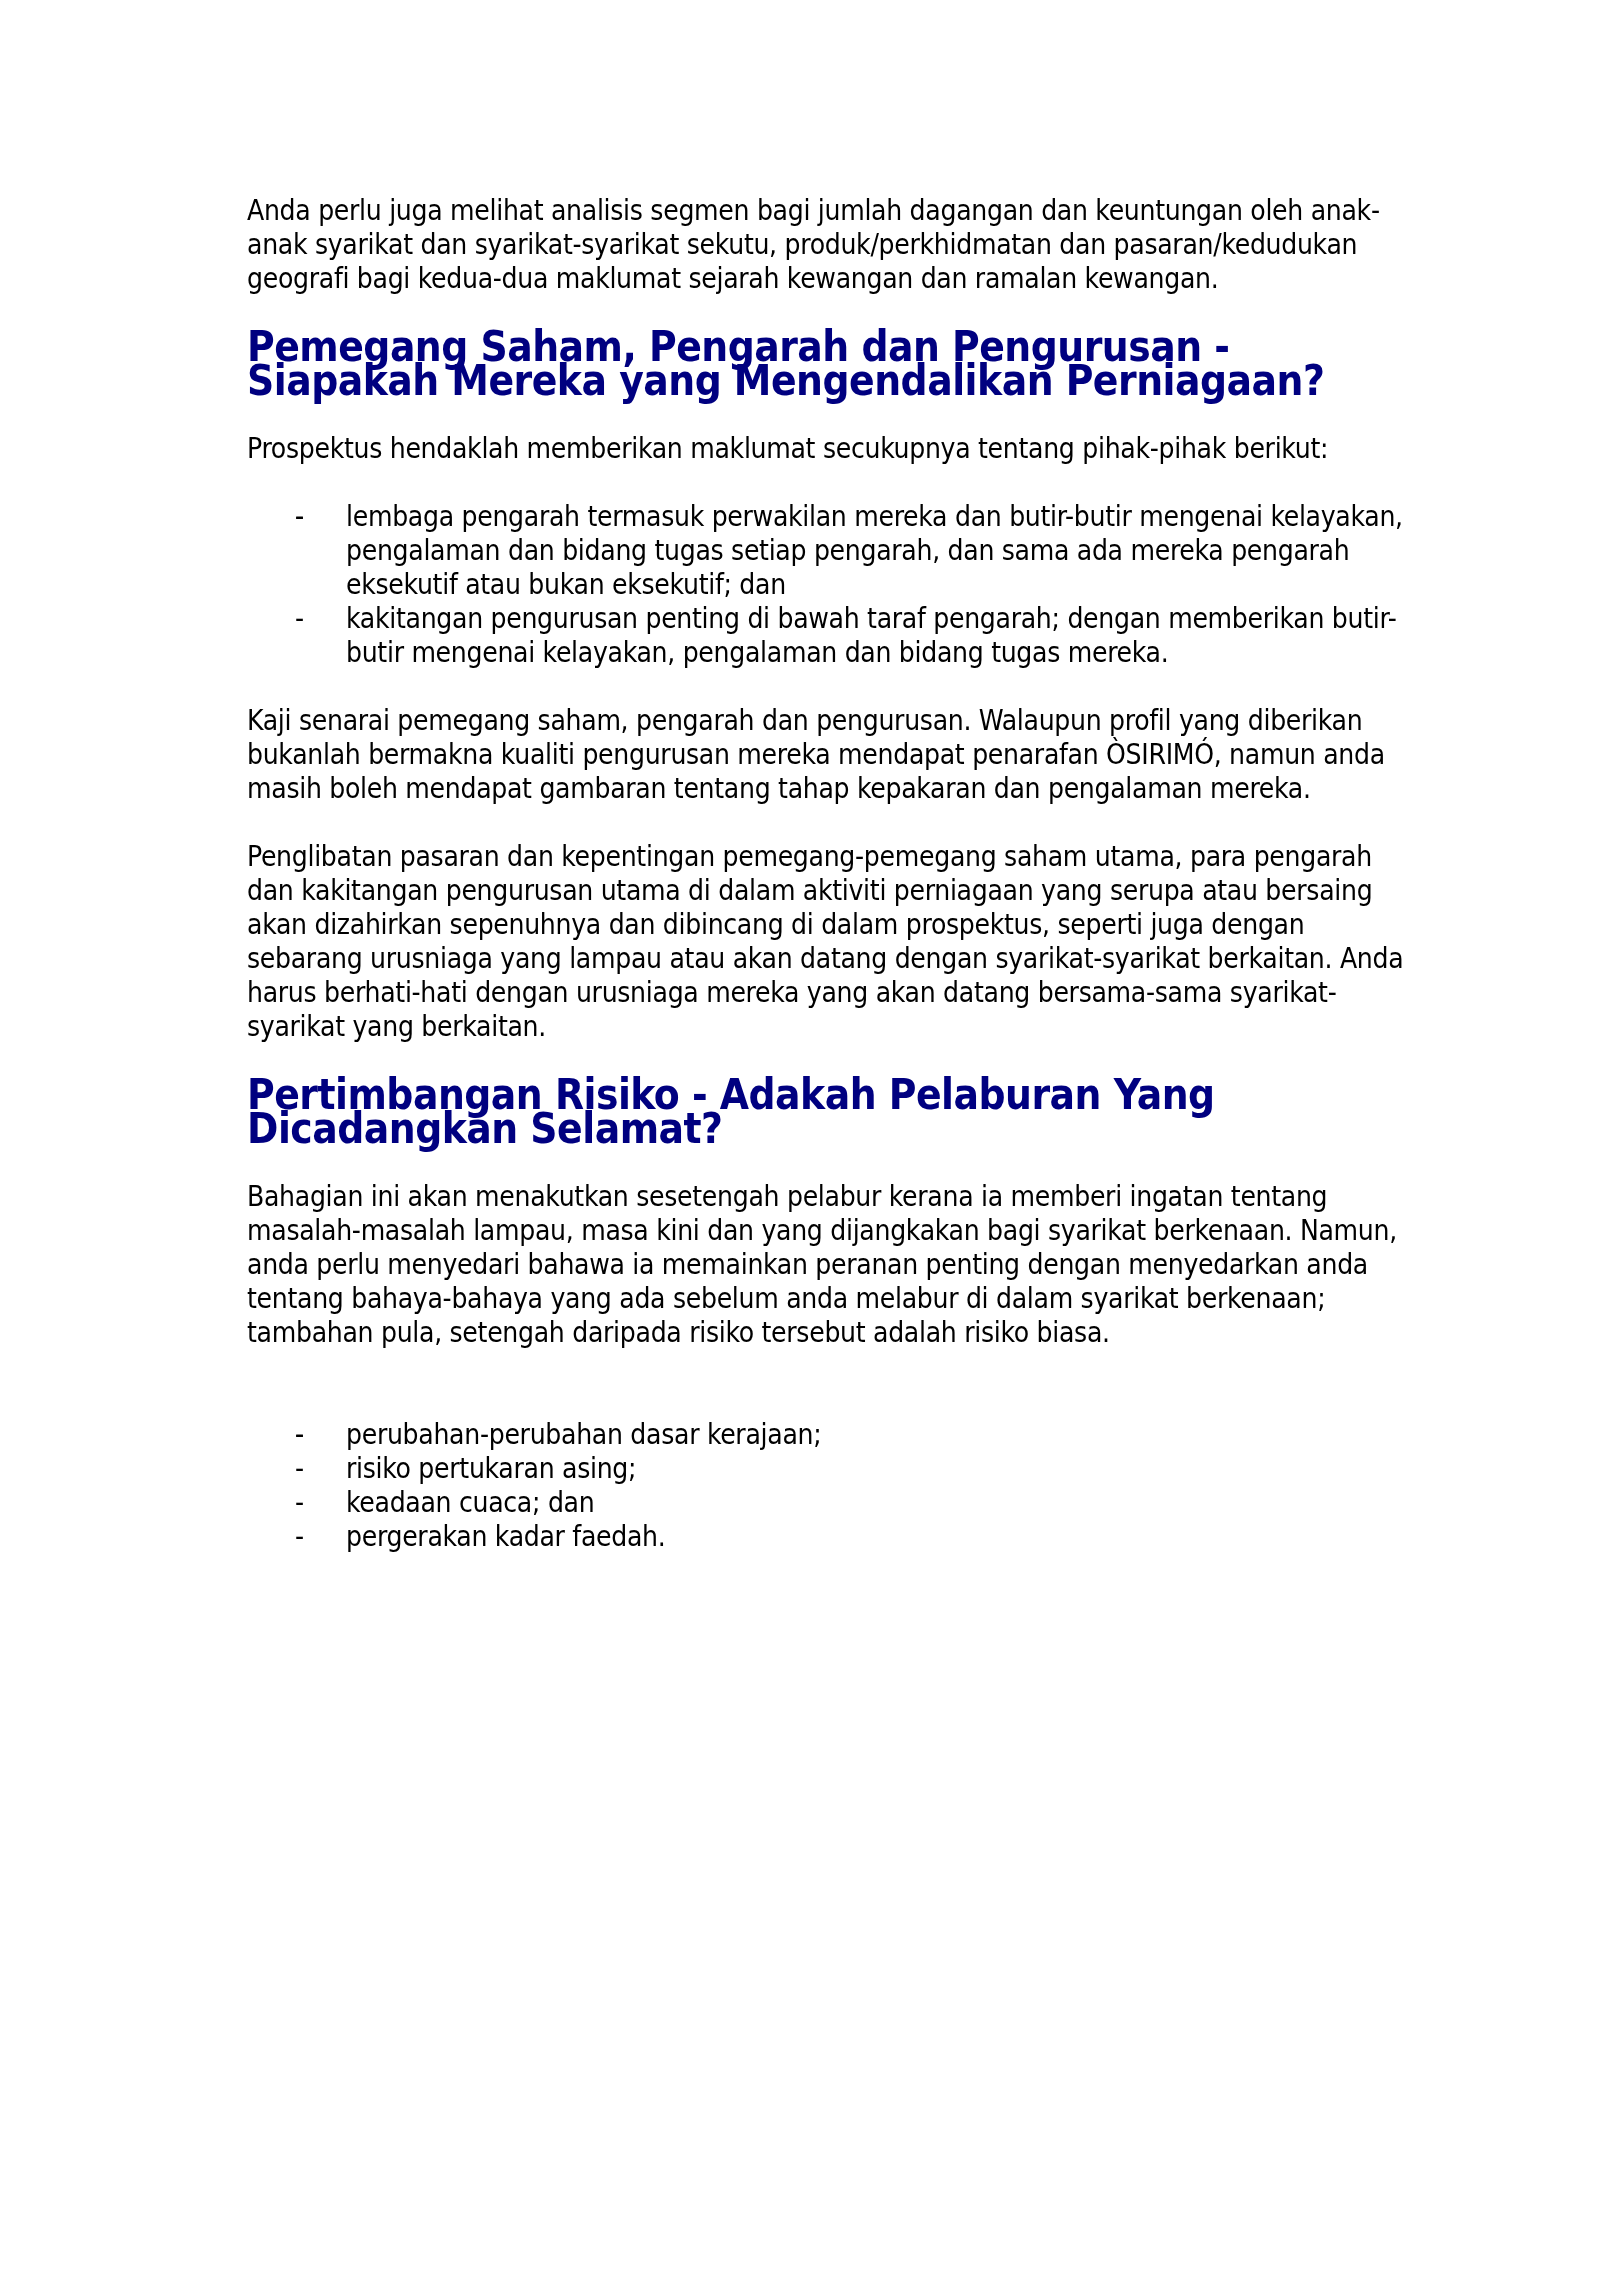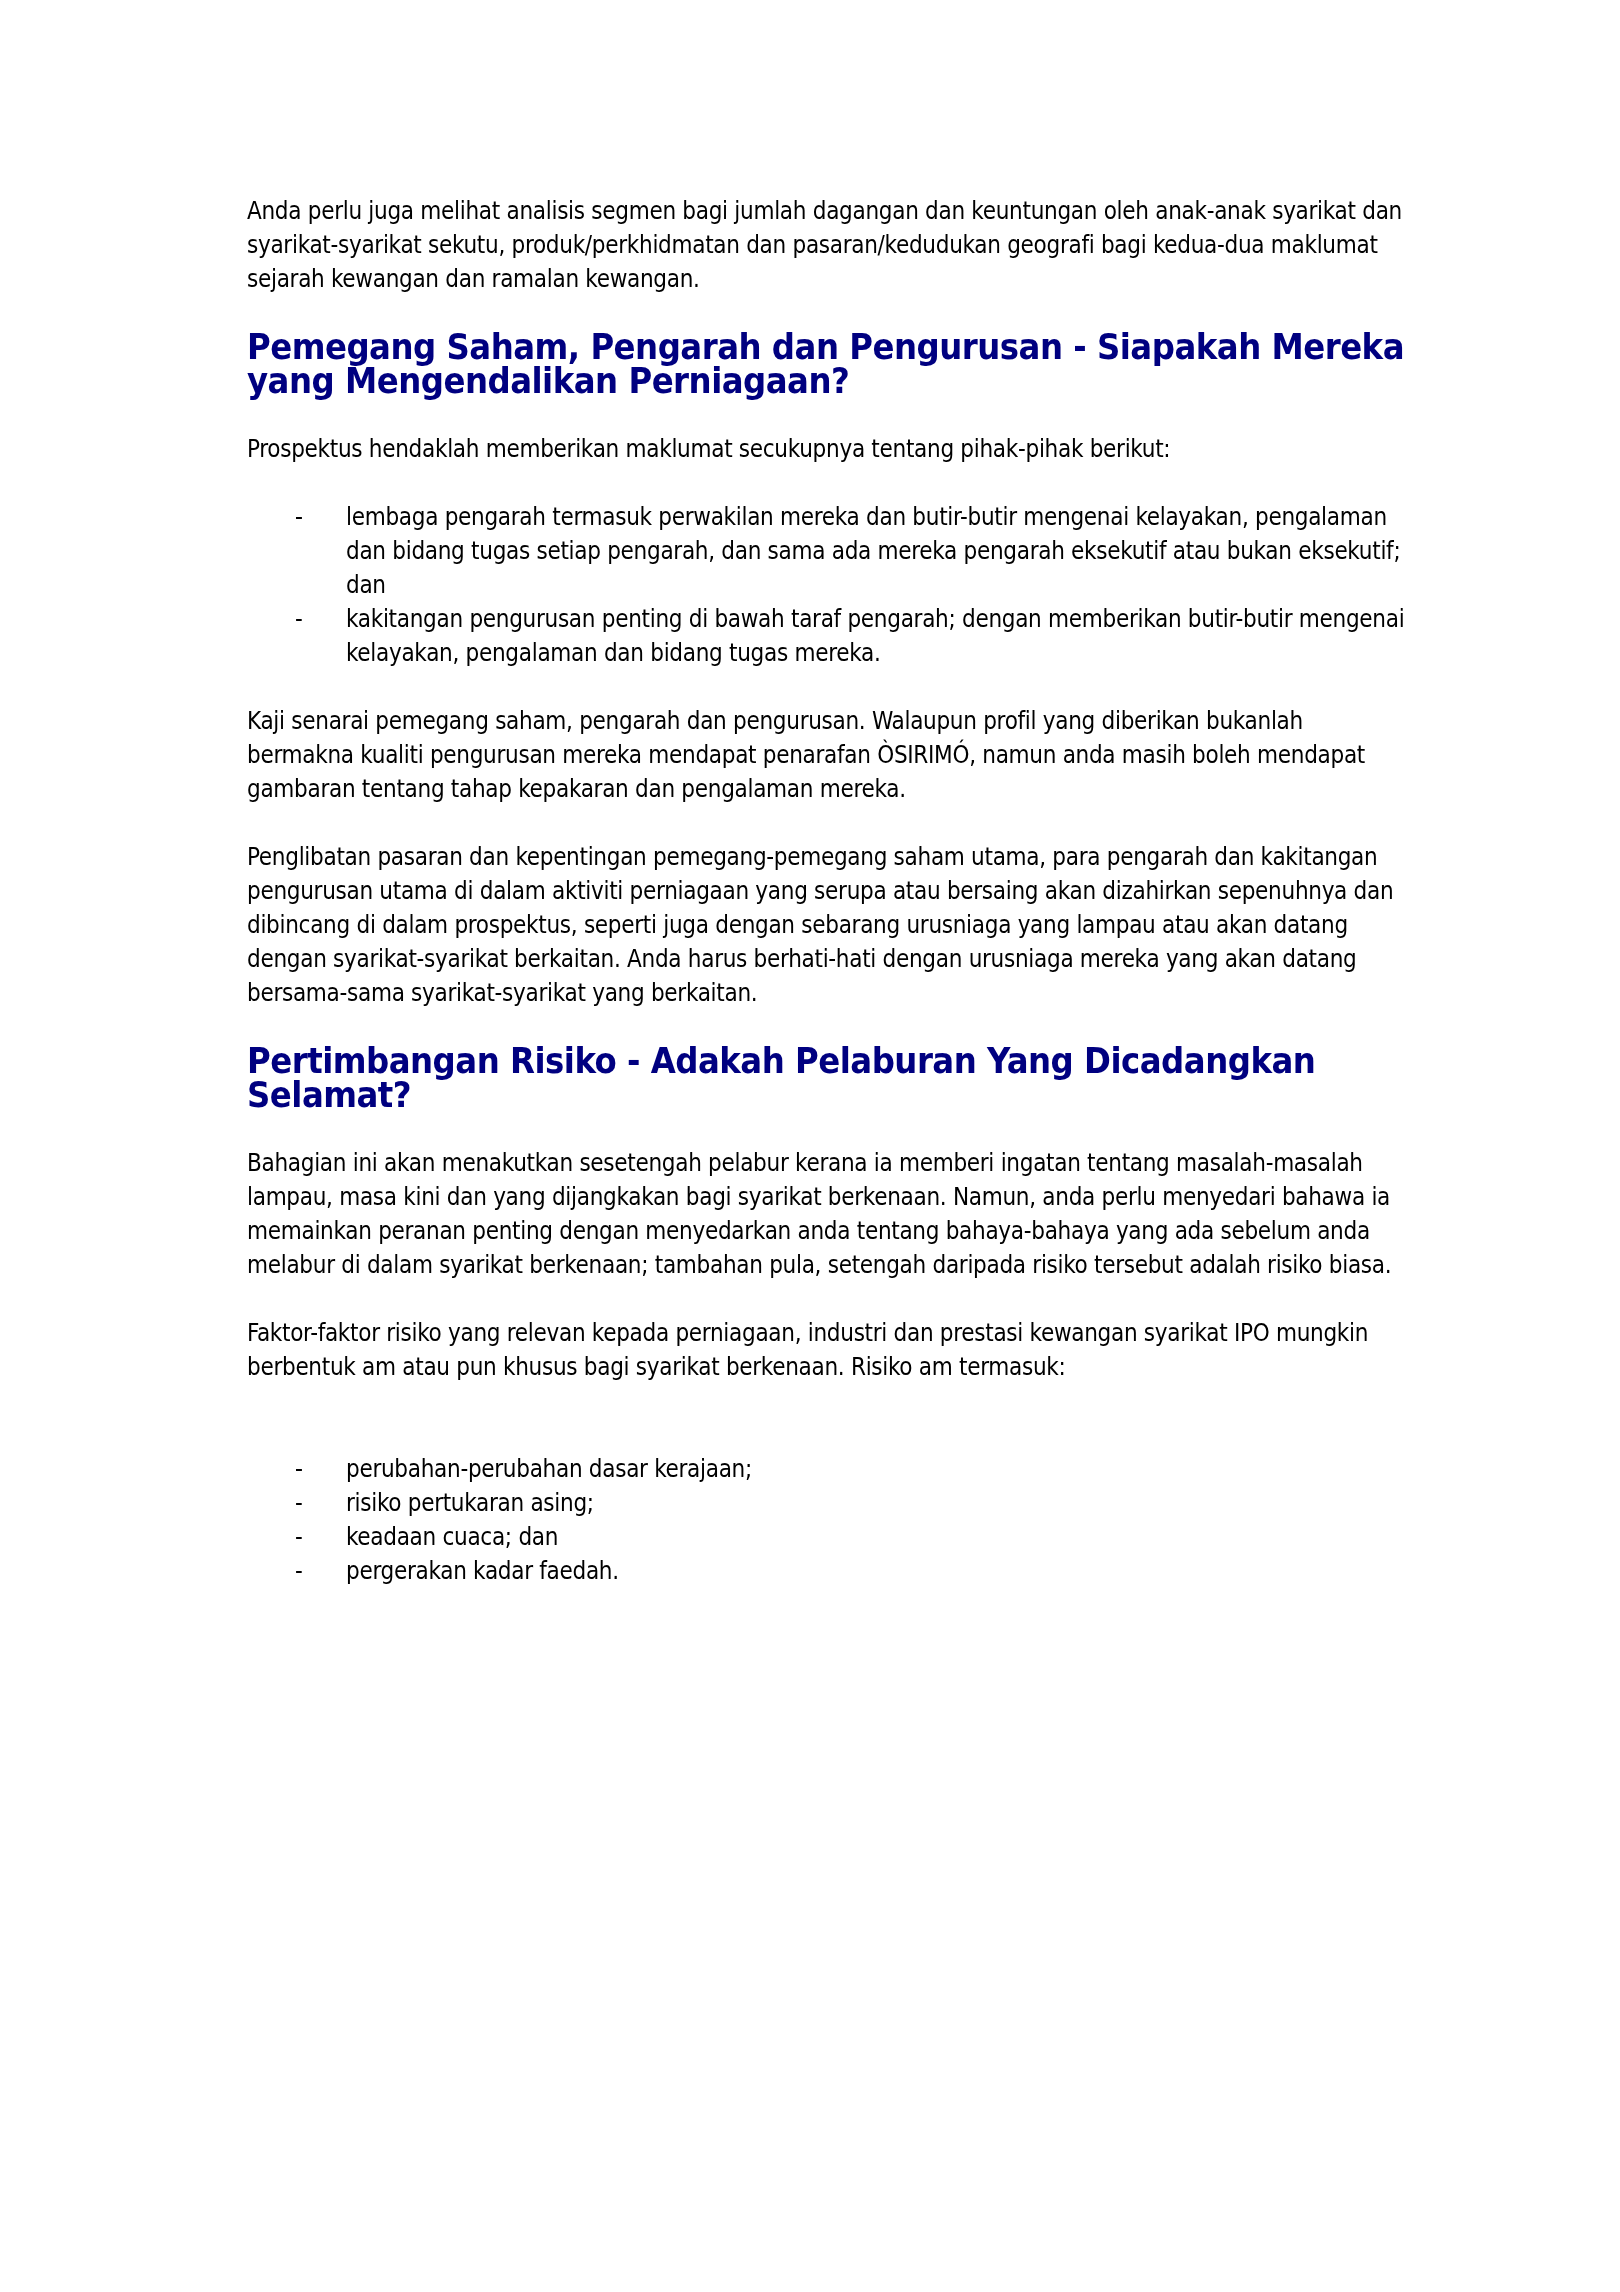--- a/index.html
+++ b/index.html
@@ -13,21 +13,21 @@
       position: relative;
       overflow: hidden;
       font-family: "DejaVu Sans Condensed", "DejaVu Sans", "Liberation Sans", sans-serif;
       color: #000000;
     }
     .page {
       position: absolute;
       left: 247px;
       top: 194px;
       width: 1166px;
-      font-size: 24px;
+      font-size: 28px;
       line-height: 34px;
       letter-spacing: -0.3px;
       font-stretch: condensed;
     }
     .para {
       margin: 0 0 34px 0;
     }
     .heading {
       color: #000080;
       font-weight: bold;
@@ -78,21 +78,20 @@
       </li>
     </ul>
 
     <p class="para">Kaji senarai pemegang saham, pengarah dan pengurusan. Walaupun profil yang diberikan bukanlah bermakna kualiti pengurusan mereka mendapat penarafan ÒSIRIMÓ, namun anda masih boleh mendapat gambaran tentang tahap kepakaran dan pengalaman mereka.</p>
     <p class="para">Penglibatan pasaran dan kepentingan pemegang-pemegang saham utama, para pengarah dan kakitangan pengurusan utama di dalam aktiviti perniagaan yang serupa atau bersaing akan dizahirkan sepenuhnya dan dibincang di dalam prospektus, seperti juga dengan sebarang urusniaga yang lampau atau akan datang dengan syarikat-syarikat berkaitan. Anda harus berhati-hati dengan urusniaga mereka yang akan datang bersama-sama syarikat-syarikat yang berkaitan.</p>
   </section>
 
   <section>
     <h2 class="heading" style="color: rgb(0, 0, 128);">Pertimbangan Risiko - Adakah Pelaburan Yang Dicadangkan Selamat?</h2>
     <p class="para">Bahagian ini akan menakutkan sesetengah pelabur kerana ia memberi ingatan tentang masalah-masalah lampau, masa kini dan yang dijangkakan bagi syarikat berkenaan. Namun, anda perlu menyedari bahawa ia memainkan peranan penting dengan menyedarkan anda tentang bahaya-bahaya yang ada sebelum anda melabur di dalam syarikat berkenaan; tambahan pula, setengah daripada risiko tersebut adalah risiko biasa.</p>
-    <p class="para" style="margin-bottom:0">Faktor-faktor risiko yang relevan kepada perniagaan, industri dan prestasi kewangan syarikat IPO mungkin berbentuk am atau pun khusus bagi syarikat berkenaan. Risiko am termasuk:</p>
 
     <ul class="list extra-top">
       <li class="list-item">
         <span class="bullet">-</span>
       </li>
       <li class="list-item">
         <span class="bullet">-</span>
         <span>perubahan-perubahan dasar kerajaan;</span>
       </li>
       <li class="list-item">

